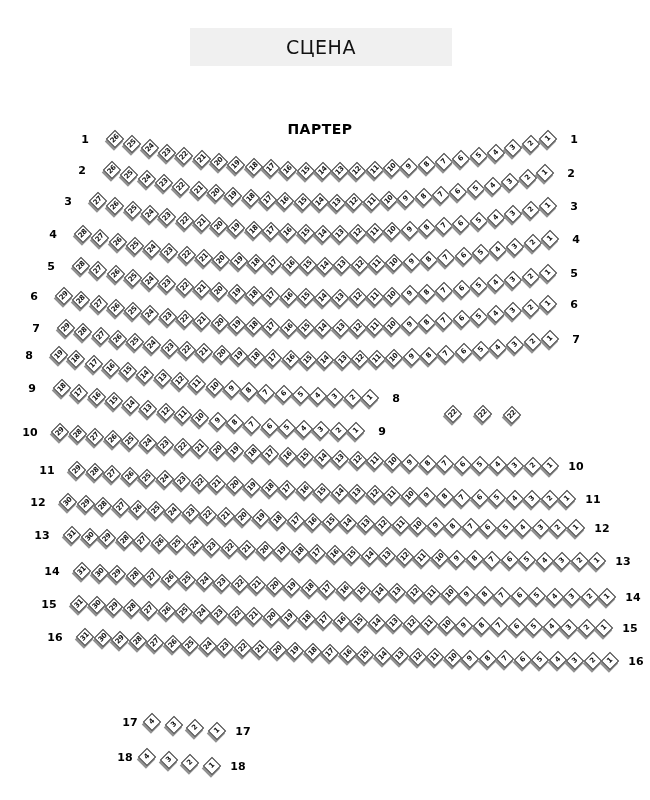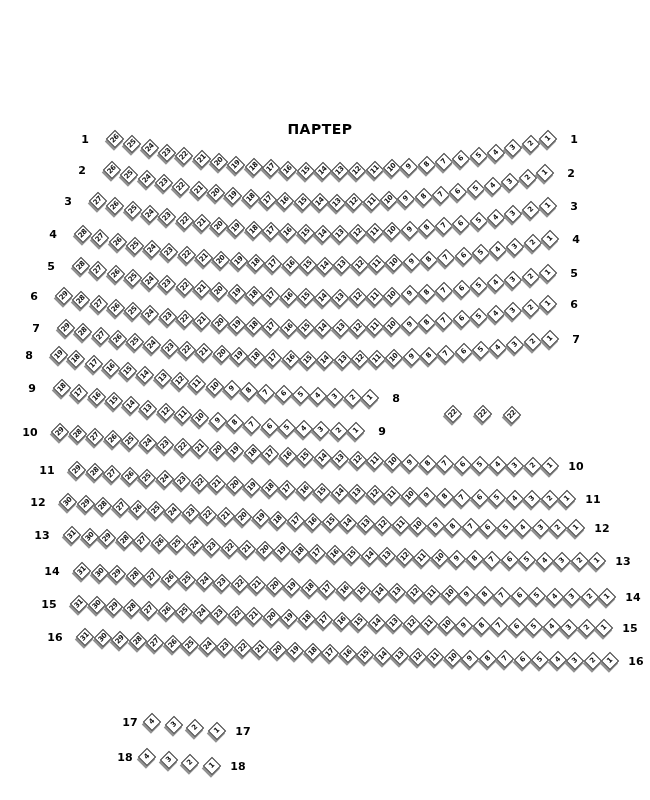--- a/index.html
+++ b/index.html
@@ -29,20 +29,21 @@
     cursor:pointer;
   }
   .seat span{
     font-size:7px;font-weight:bold;color:#111;letter-spacing:-0.5px;line-height:1;
   }
 </style>
 </head>
 <body>
 
 <div id="screen">
+  <div class="stage">СЦЕНА</div>
   <div class="section-title">ПАРТЕР</div>
   <div id="seat-map">
       <div class="rowlab" style="left: 85px; top: 139px;">1</div>
       <div class="seat" style="left: 115px; top: 139px;">
         <span>26</span>
       </div>
       <div class="seat" style="left: 132.32px; top: 143.915px;">
         <span>25</span>
       </div>
       <div class="seat" style="left: 149.64px; top: 148.421px;">

